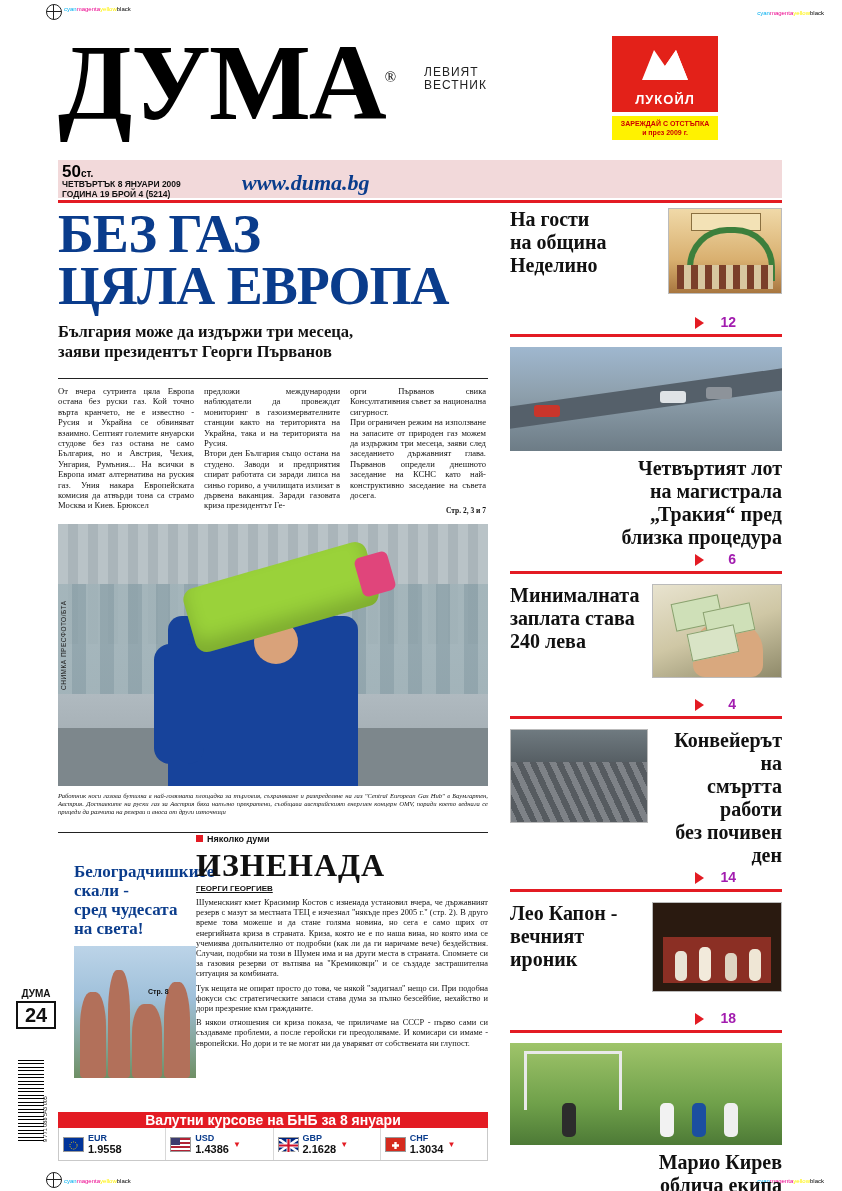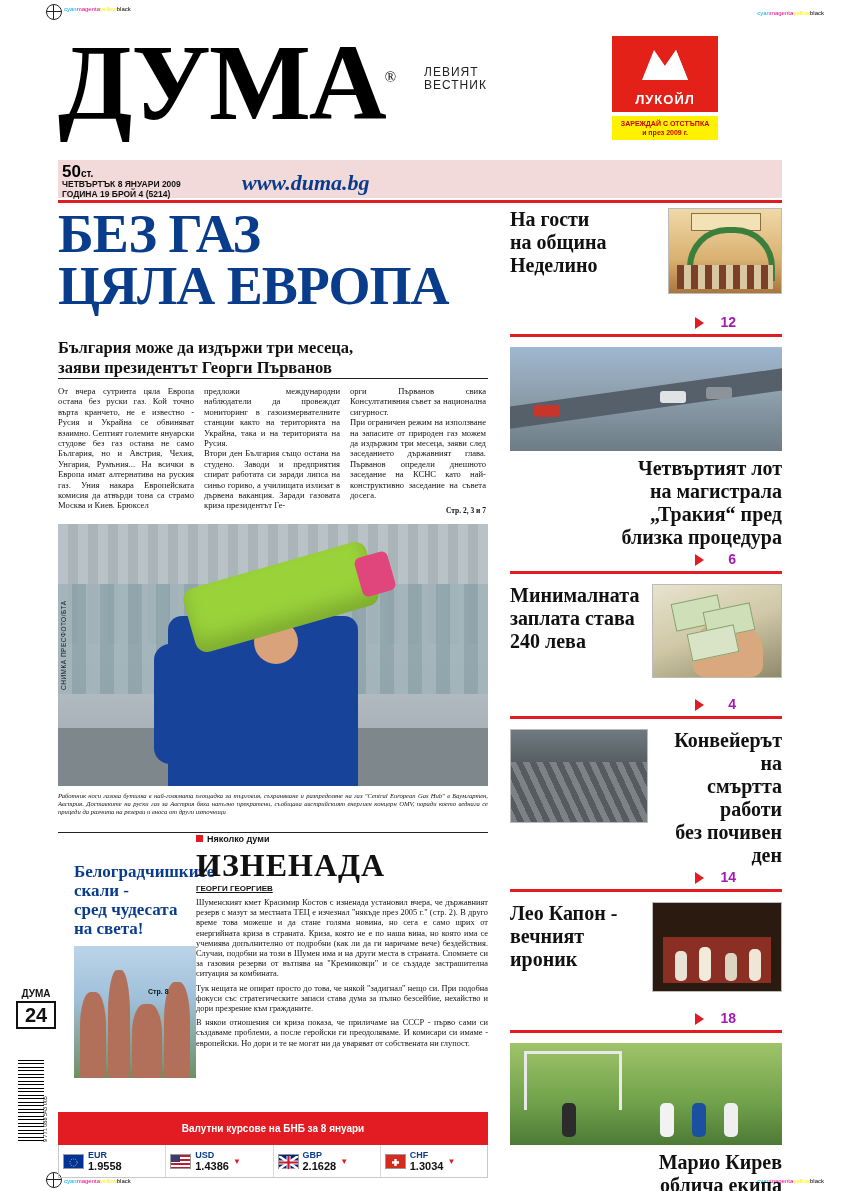--- a/index.html
+++ b/index.html
@@ -31,21 +31,21 @@
   .band{position:absolute;left:58px;top:160px;width:724px;height:38px;background:#f2d9da;}
   .price{position:absolute;left:62px;top:162px;font-family:"Liberation Sans",sans-serif;font-weight:bold;font-size:17px;color:#000;}
   .price small{font-size:10px;}
   .dateline{position:absolute;left:62px;top:180px;font-family:"Liberation Sans",sans-serif;font-weight:bold;font-size:8.5px;line-height:9.5px;color:#111;}
   .weburl{position:absolute;left:242px;top:170px;font-family:"Liberation Serif",serif;font-weight:bold;font-style:italic;font-size:22px;color:#0a3c8c;}
   .band-line{position:absolute;left:58px;top:200px;width:724px;height:3px;background:#e31b23;}
 
   
   .lead{position:absolute;left:58px;top:208px;width:430px;}
   .headline{font-family:"Liberation Serif",serif;font-weight:bold;font-size:54px;line-height:52px;color:#0a3c8c;letter-spacing:-1px;}
-  .deck{margin-top:26px;font-family:"Liberation Serif",serif;font-weight:bold;font-size:16.5px;line-height:20px;color:#111;}
+  .deck{margin-top:10px;font-family:"Liberation Serif",serif;font-weight:bold;font-size:16.5px;line-height:20px;color:#111;}
   .lead-rule{position:absolute;left:58px;top:378px;width:430px;height:1px;background:#222;}
   .cols{position:absolute;left:58px;top:386px;width:430px;height:130px;display:flex;gap:10px;}
   .col{width:136px;font-size:8.6px;line-height:10.4px;text-align:justify;color:#111;}
   .col p{margin:0;}
   .jump{display:block;margin-top:6px;font-weight:bold;font-size:7.5px;text-align:right;}
 
   
   .photo-main{position:absolute;left:58px;top:524px;width:430px;height:262px;background:linear-gradient(180deg,#cfd8de 0%,#bcc6cc 45%,#9aa4aa 100%);overflow:hidden;}
   .pm-wall{position:absolute;left:0;top:0;width:100%;height:120px;background:repeating-linear-gradient(90deg,#b9c3c7 0 10px,#aab5ba 10px 20px);}
   .pm-bottles{position:absolute;left:0;top:60px;width:100%;height:110px;background:repeating-linear-gradient(90deg,#9fb2b8 0 14px,#8aa0a8 14px 28px);opacity:.8;}
@@ -74,21 +74,21 @@
   
   .izn{position:absolute;left:196px;top:834px;width:292px;}
   .izn-kicker{font-family:"Liberation Sans",sans-serif;font-weight:bold;font-size:9px;color:#111;}
   .izn-kicker .sq{display:inline-block;width:7px;height:7px;background:#e31b23;margin-right:4px;}
   .izn h2{margin:4px 0 2px;font-family:"Liberation Serif",serif;font-weight:bold;font-size:32px;line-height:34px;letter-spacing:1px;}
   .izn .author{font-family:"Liberation Sans",sans-serif;font-weight:bold;font-size:8px;text-decoration:underline;margin-bottom:5px;}
   .izn p{margin:0 0 4px;font-size:8.4px;line-height:10.2px;text-align:justify;}
 
   
   .curr{position:absolute;left:58px;top:1112px;width:430px;}
-  .curr-head{background:#e31b23;color:#fff;font-family:"Liberation Sans",sans-serif;font-weight:bold;font-size:10px;text-align:center;padding:11px 0;}
+  .curr-head{background:#e31b23;color:#fff;font-family:"Liberation Sans",sans-serif;font-weight:bold;font-size:14px;text-align:center;padding:0 0;}
   .curr-row{display:flex;border:1px solid #c9c9c9;border-top:0;height:32px;align-items:center;}
   .curr-cell{flex:1;display:flex;align-items:center;gap:4px;padding:0 4px;border-right:1px solid #d8d8d8;height:100%;}
   .curr-cell:last-child{border-right:0;}
   .flag{width:19px;height:13px;flex:0 0 19px;border:1px solid #999;}
   .cur-code{font-family:"Liberation Sans",sans-serif;font-weight:bold;font-size:9px;color:#0a3c8c;}
   .cur-val{font-family:"Liberation Sans",sans-serif;font-weight:bold;font-size:11px;color:#111;}
   .cur-col{display:flex;flex-direction:column;line-height:11px;}
   .arrow-d{color:#e31b23;font-size:8px;}
 
   

